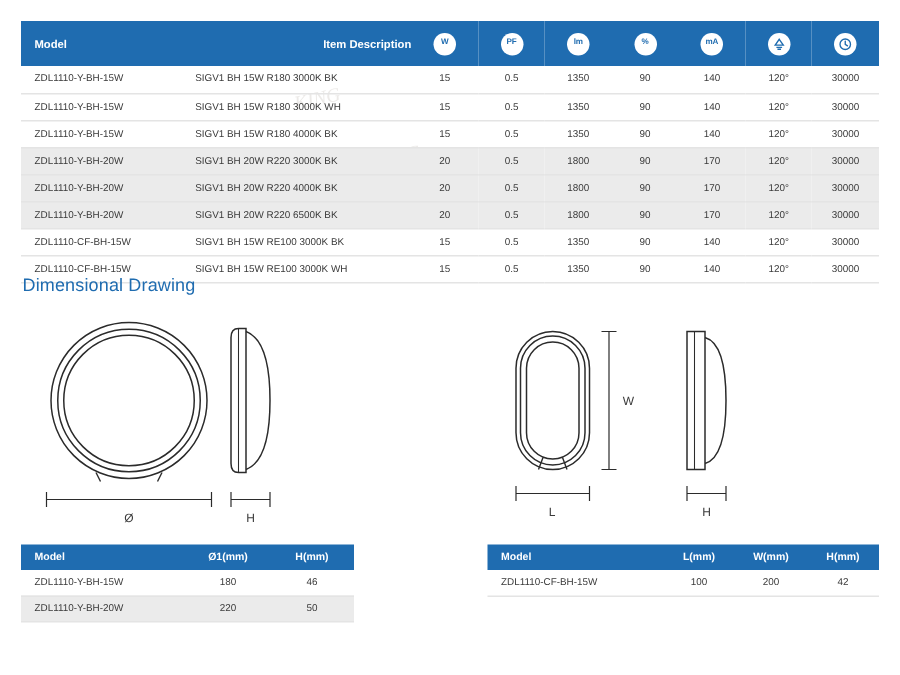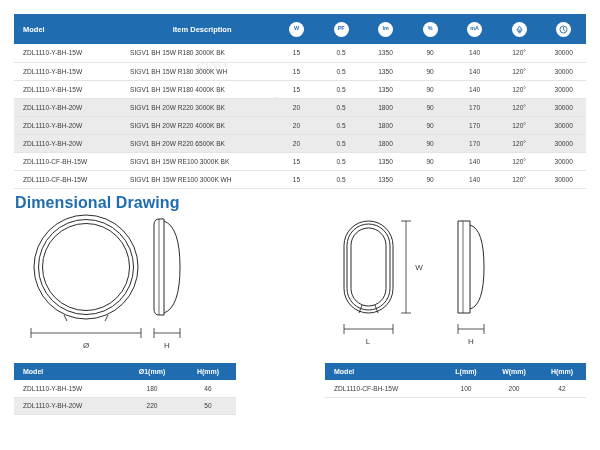--- a/index.html
+++ b/index.html
@@ -21,21 +21,21 @@
   .spec-table thead tr { background: #1f6cb0; height: 30px; }
   .spec-table thead th {
     color: #ffffff;
     font-size: 7.5px;
     font-weight: bold;
     text-align: center;
     vertical-align: middle;
     padding: 0;
   }
   .spec-table thead th.th-model   { text-align: left; padding-left: 9px; }
-  .spec-table thead th.th-desc    { text-align: center; padding-left: 4px; margin-top: 48px; }
+  .spec-table thead th.th-desc    { text-align: right; padding-left: 4px; margin-top: 48px; }
 
   .hdr-icon {
     display: inline-flex;
     align-items: center; justify-content: center;
     width: 15px; height: 15px;
     border-radius: 50%;
     background: #ffffff;
     color: #1f6cb0;
     font-size: 5.4px;
     font-weight: bold;
@@ -59,23 +59,23 @@
   .spec-table tbody td.c-model { text-align: left; padding-left: 9px; }
   .spec-table tbody td.c-desc  { text-align: left; padding-left: 4px; }
 
   
   col.w-model { width: 112px; }
   col.w-desc  { width: 148px; }
   col.w-num   { width: 44.5px; }
 
   
   .section-title {
-    position: absolute; left: 15px; top: 194px;
-    font-size: 16px;
-    font-weight: bold;
+    position: absolute; left: 15px; top: 183px;
+    font-size: 12px;
+    font-weight: normal;
     color: #1f6cb0;
     letter-spacing: 0.1px;
   }
 
   
   .drawings { position: absolute; left: 0; top: 205px; width: 600px; height: 150px; }
   .drawings svg { display: block; }
   .draw-left  { position: absolute; left: 14px;  top: 0; }
   .draw-right { position: absolute; left: 318px; top: 0; }
 

